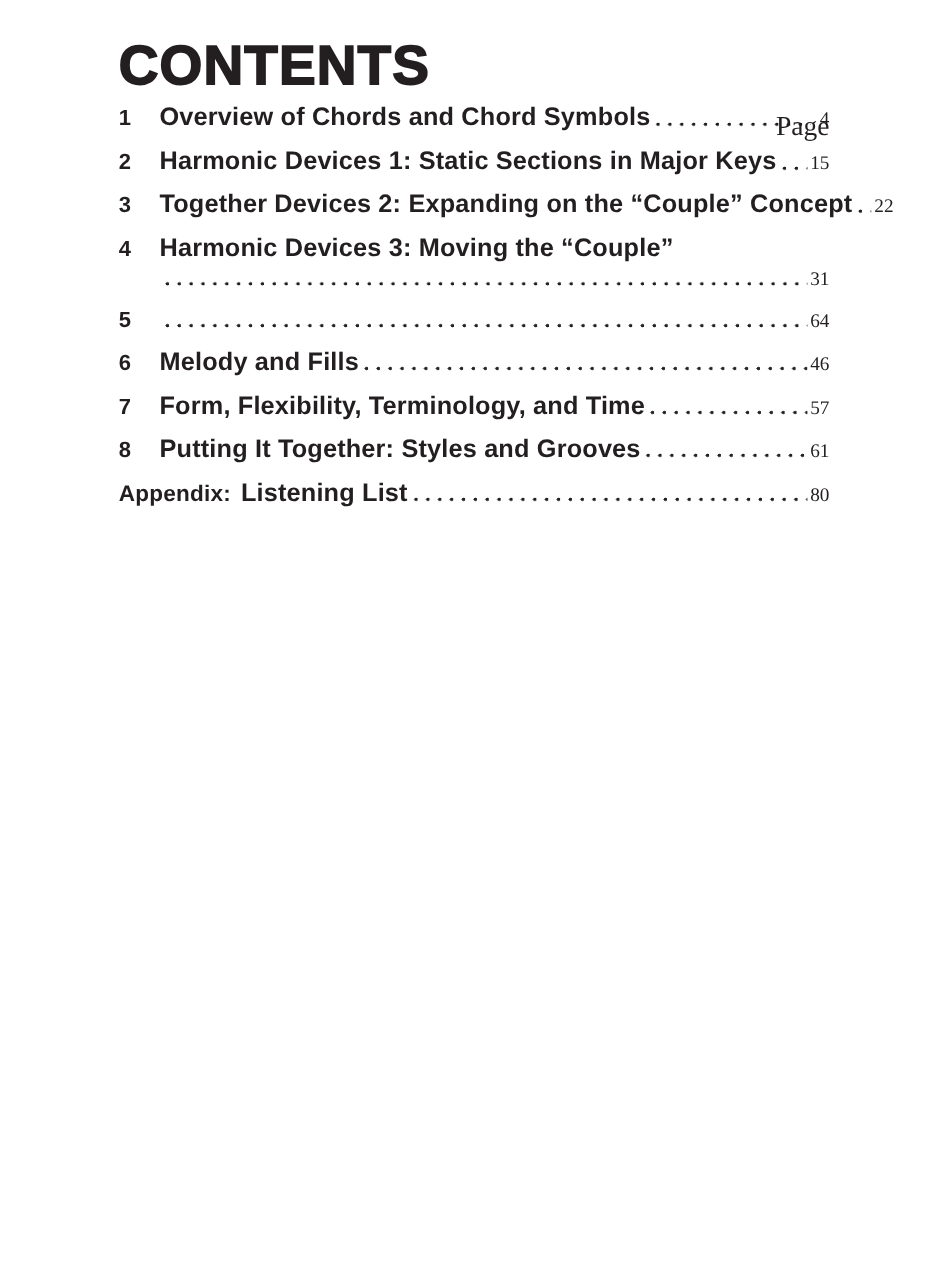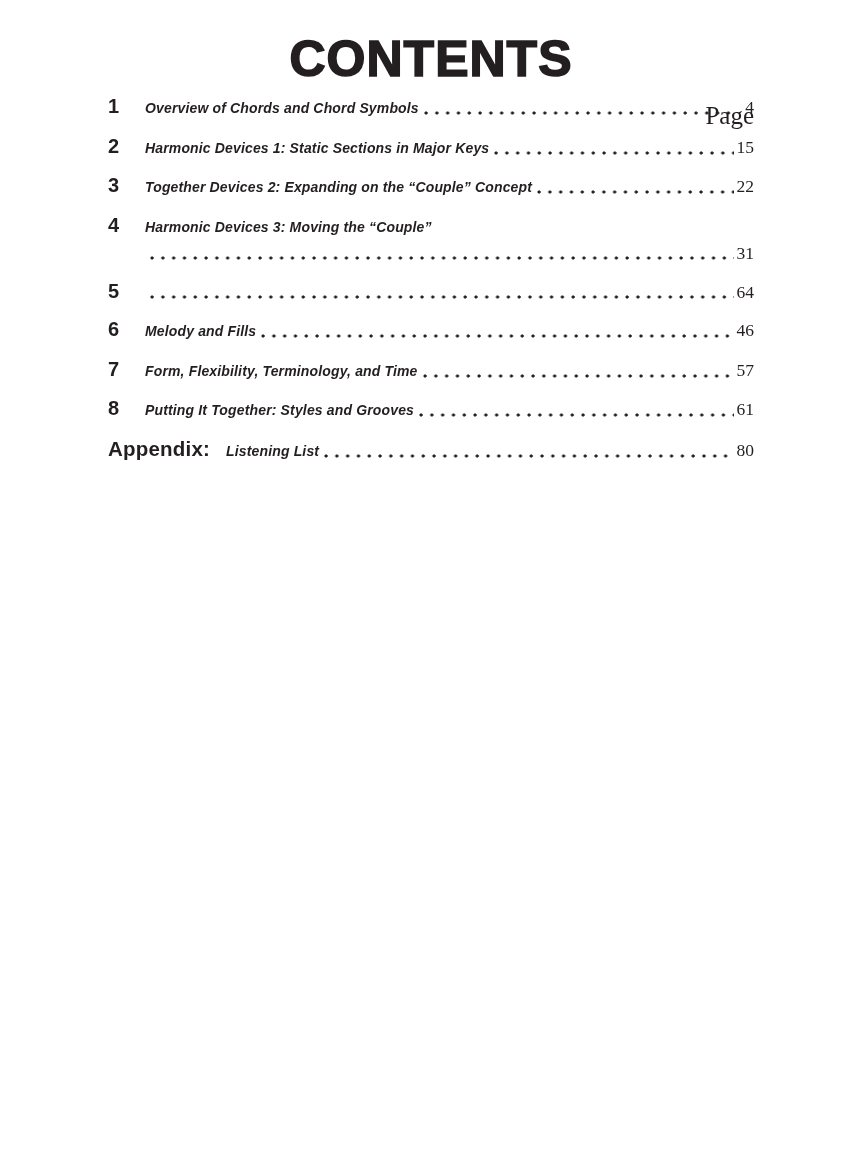--- a/index.html
+++ b/index.html
@@ -18,21 +18,20 @@
   }
   .content{
     position:absolute;
     left:108px;
     top:36px;
     width:646px;
   }
   .header{
     position:relative;
     height:58px;
-    text-align:center;
   }
   .contents-title{
     margin:0;
     font-size:50px;
     line-height:46px;
     font-weight:bold;
     letter-spacing:1px;
     -webkit-text-stroke:1.6px var(--ink);
     font-family:"Liberation Sans",sans-serif;
   }
@@ -55,25 +54,24 @@
   .row.cont-line{
     margin-top:-11px; 
   }
   .num{
     flex:none;
     width:37px;
     font-size:20px;
     font-weight:bold;
   }
   .title{
-    font-size:14px;
+    font-size:23px;
     font-weight:bold;
     letter-spacing:0.15px;
     white-space:nowrap;
-    font-style:italic;
   }
   .leader{
     flex:1;
     align-self:flex-end;
     height:4px;
     margin:0 3px 3px 5px;
     min-width:12px;
     background-image:radial-gradient(circle at 2px 2px, var(--ink) 1.45px, rgba(0,0,0,0) 1.7px);
     background-size:10.8px 4px;
     background-repeat:repeat-x;
@@ -82,21 +80,21 @@
     flex:none;
     font-family:"Liberation Serif",serif;
     font-size:17.5px;
     text-align:right;
     min-width:14px;
   }
   .appendix-label{
     font-size:20.5px;
     font-weight:bold;
     letter-spacing:0.2px;
-    margin-right:16px;
+    margin-right:9px;
     white-space:nowrap;
   }
 </style>
 </head>
 <body>
 
 <div class="content">
 
   <div class="header">
     <h1 class="contents-title">CONTENTS</h1>

